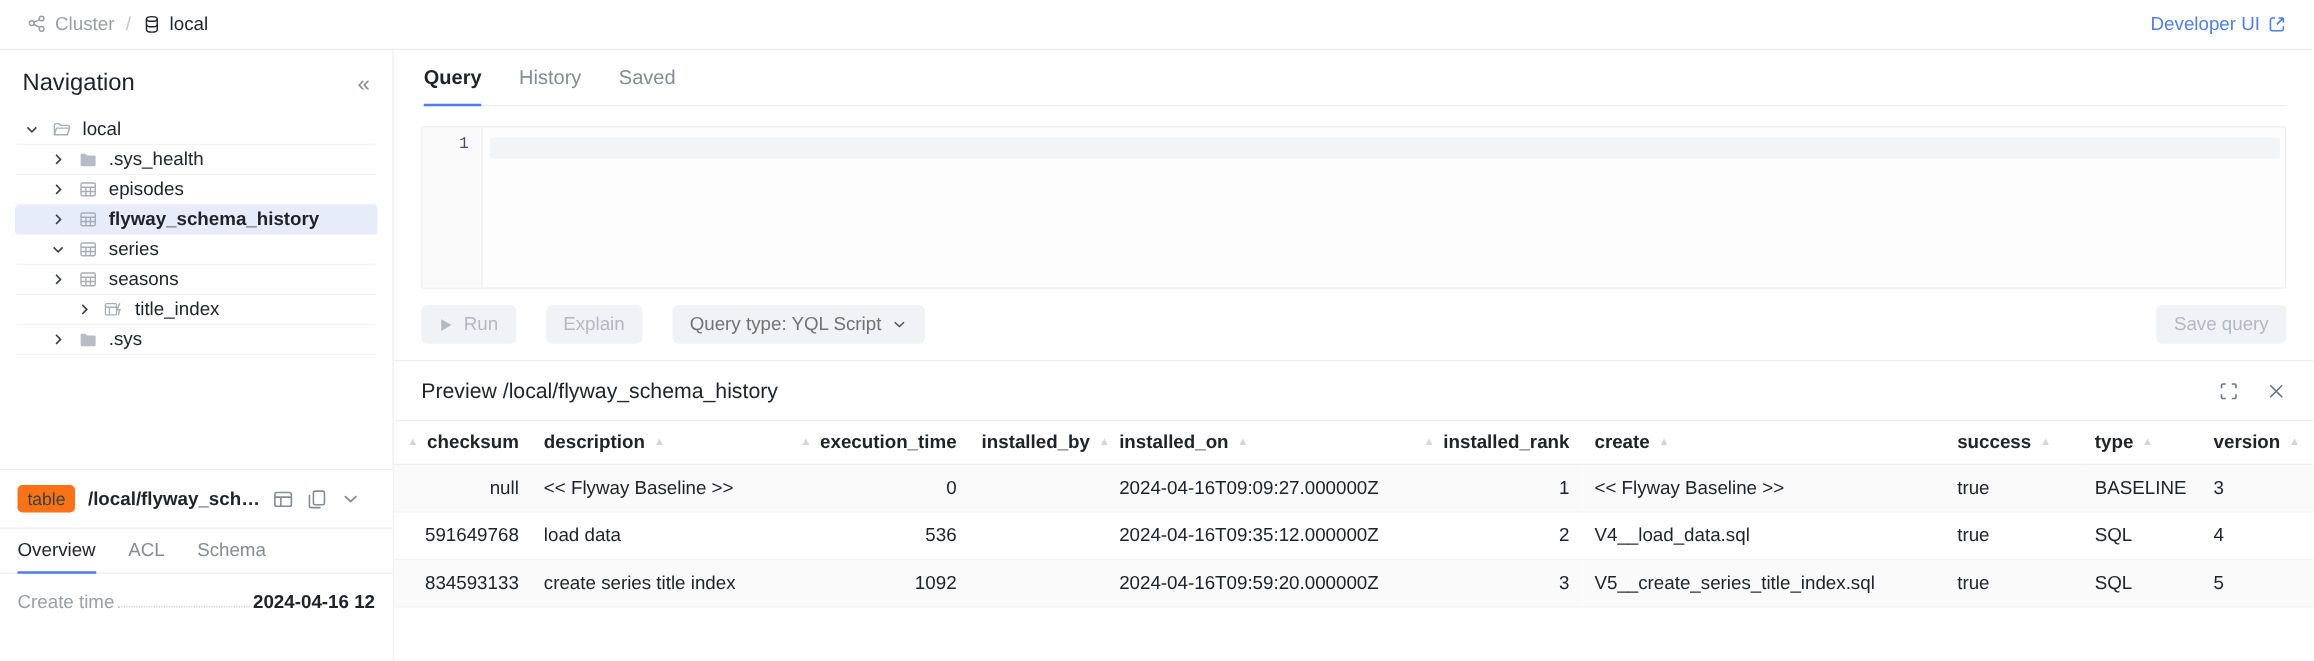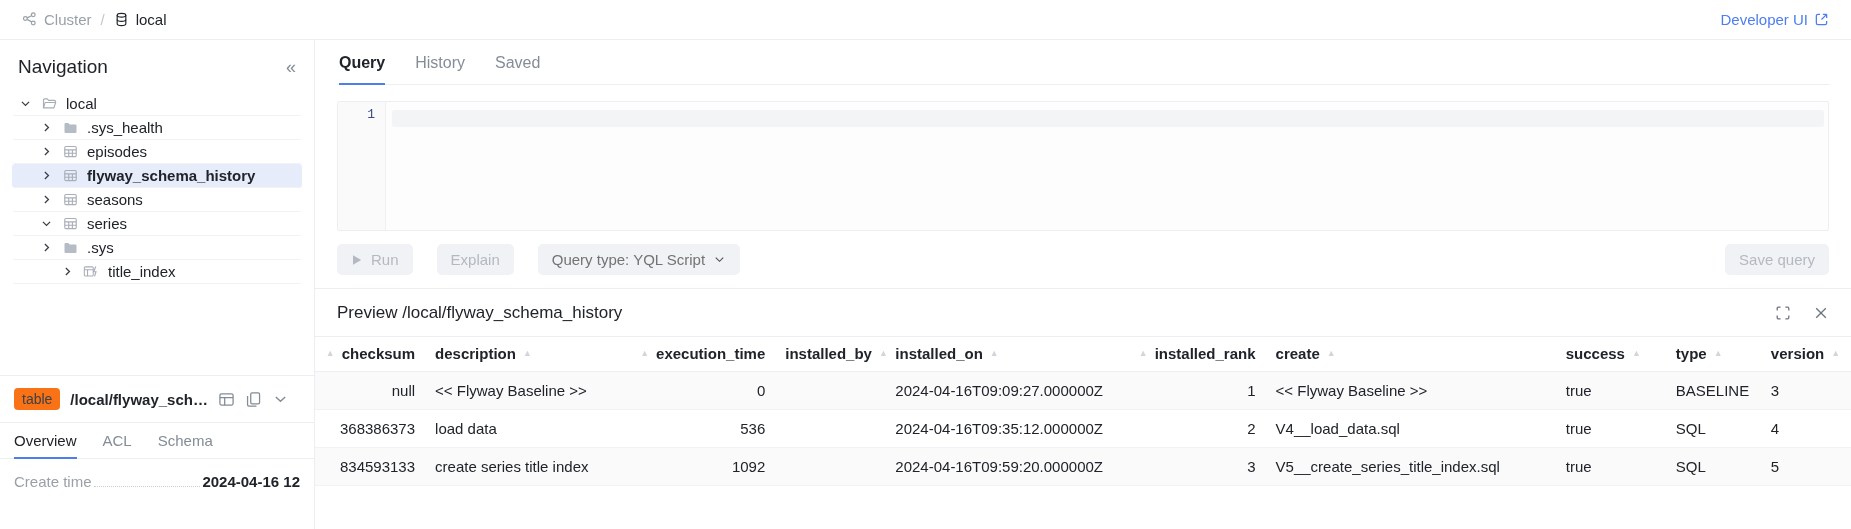--- a/index.html
+++ b/index.html
@@ -275,72 +275,72 @@
             <svg width="15" height="15" viewBox="0 0 16 16" fill="none" stroke="#a8aeb8" stroke-width="1.2">
               <rect x="1.9" y="2.6" width="12.2" height="10.8" rx="1.2"></rect>
               <path d="M1.9 6.2h12.2M1.9 9.8h12.2M6.1 6.2v7.2M10 6.2v7.2"></path>
             </svg>
           </span>
           <span>flyway_schema_history</span>
         </div>
         <div class="tree-row ind-1">
           <span class="caret">
             <svg width="13" height="13" viewBox="0 0 16 16" fill="none" stroke="#3b4049" stroke-width="1.6">
-              <path d="M6 3.6 10.4 8 6 12.4"></path>
+              <path d="M3.6 6 8 10.4 12.4 6"></path>
             </svg>
           </span>
           <span class="ticon">
             <svg width="15" height="15" viewBox="0 0 16 16" fill="none" stroke="#a8aeb8" stroke-width="1.2">
               <rect x="1.9" y="2.6" width="12.2" height="10.8" rx="1.2"></rect>
               <path d="M1.9 6.2h12.2M1.9 9.8h12.2M6.1 6.2v7.2M10 6.2v7.2"></path>
             </svg>
           </span>
-          <span>seasons</span>
+          <span>series</span>
         </div>
         <div class="tree-row ind-1">
           <span class="caret">
             <svg width="13" height="13" viewBox="0 0 16 16" fill="none" stroke="#3b4049" stroke-width="1.6">
-              <path d="M3.6 6 8 10.4 12.4 6"></path>
+              <path d="M6 3.6 10.4 8 6 12.4"></path>
             </svg>
           </span>
           <span class="ticon">
             <svg width="15" height="15" viewBox="0 0 16 16" fill="none" stroke="#a8aeb8" stroke-width="1.2">
               <rect x="1.9" y="2.6" width="12.2" height="10.8" rx="1.2"></rect>
               <path d="M1.9 6.2h12.2M1.9 9.8h12.2M6.1 6.2v7.2M10 6.2v7.2"></path>
             </svg>
           </span>
-          <span>series</span>
-        </div>
-        <div class="tree-row ind-1">
-          <span class="caret">
-            <svg width="13" height="13" viewBox="0 0 16 16" fill="none" stroke="#3b4049" stroke-width="1.6">
-              <path d="M6 3.6 10.4 8 6 12.4"></path>
-            </svg>
-          </span>
-          <span class="ticon">
-            <svg width="15" height="15" viewBox="0 0 16 16">
-              <path d="M1.6 4.2a1.1 1.1 0 0 1 1.1-1.1h3l1.4 1.6h6.2a1.1 1.1 0 0 1 1.1 1.1v6.9a1.1 1.1 0 0 1-1.1 1.1H2.7a1.1 1.1 0 0 1-1.1-1.1z" fill="#b6bcc5"></path>
-            </svg>
-          </span>
-          <span>.sys</span>
+          <span>seasons</span>
         </div>
         <div class="tree-row ind-2">
           <span class="caret">
             <svg width="13" height="13" viewBox="0 0 16 16" fill="none" stroke="#3b4049" stroke-width="1.6">
               <path d="M6 3.6 10.4 8 6 12.4"></path>
             </svg>
           </span>
           <span class="ticon">
             <svg width="16" height="15" viewBox="0 0 18 16" fill="none" stroke="#a8aeb8" stroke-width="1.2">
               <rect x="1.5" y="2.8" width="10" height="10.2" rx="1.1"></rect>
               <path d="M1.5 6.1h10M5.1 6.1v6.9"></path>
               <path d="M14.4 2.4 12 8.3h2.6l-1.6 5.1" fill="none" stroke-width="1.3"></path>
             </svg>
           </span>
           <span>title_index</span>
+        </div>
+        <div class="tree-row ind-1">
+          <span class="caret">
+            <svg width="13" height="13" viewBox="0 0 16 16" fill="none" stroke="#3b4049" stroke-width="1.6">
+              <path d="M6 3.6 10.4 8 6 12.4"></path>
+            </svg>
+          </span>
+          <span class="ticon">
+            <svg width="15" height="15" viewBox="0 0 16 16">
+              <path d="M1.6 4.2a1.1 1.1 0 0 1 1.1-1.1h3l1.4 1.6h6.2a1.1 1.1 0 0 1 1.1 1.1v6.9a1.1 1.1 0 0 1-1.1 1.1H2.7a1.1 1.1 0 0 1-1.1-1.1z" fill="#b6bcc5"></path>
+            </svg>
+          </span>
+          <span>.sys</span>
         </div>
       </div>
 
     <div class="info-panel">
       <div class="info-head">
         <span class="chip">table</span>
         <span class="info-path">/local/flyway_sch…</span>
         <span class="info-icon">
           <svg width="17" height="17" viewBox="0 0 16 16" fill="none" stroke="#848c96" stroke-width="1.2">
             <rect x="1.8" y="2.8" width="12.4" height="10.4" rx="1.4"></rect>
@@ -509,21 +509,21 @@
                 <td class="c-exec num">0</td>
                 <td class="c-instby"></td>
                 <td class="c-inston">2024-04-16T09:09:27.000000Z</td>
                 <td class="c-rank num">1</td>
                 <td class="c-script">&lt;&lt; Flyway Baseline &gt;&gt;</td>
                 <td class="c-success">true</td>
                 <td class="c-type">BASELINE</td>
                 <td class="c-version">3</td>
               </tr>
               <tr class="">
-                <td class="c-checksum num">368386373</td>
+                <td class="c-checksum num">591649768</td>
                 <td class="c-desc">load data</td>
                 <td class="c-exec num">536</td>
                 <td class="c-instby"></td>
                 <td class="c-inston">2024-04-16T09:35:12.000000Z</td>
                 <td class="c-rank num">2</td>
                 <td class="c-script">V4__load_data.sql</td>
                 <td class="c-success">true</td>
                 <td class="c-type">SQL</td>
                 <td class="c-version">4</td>
               </tr>

